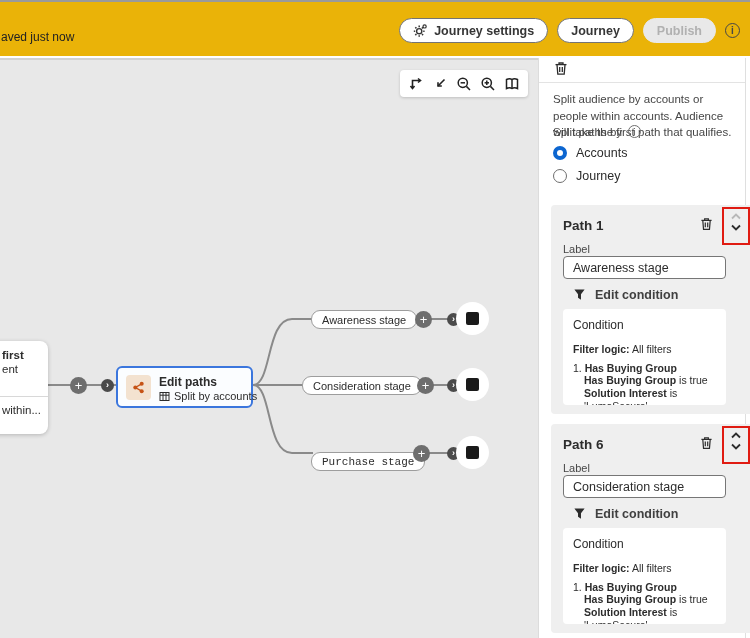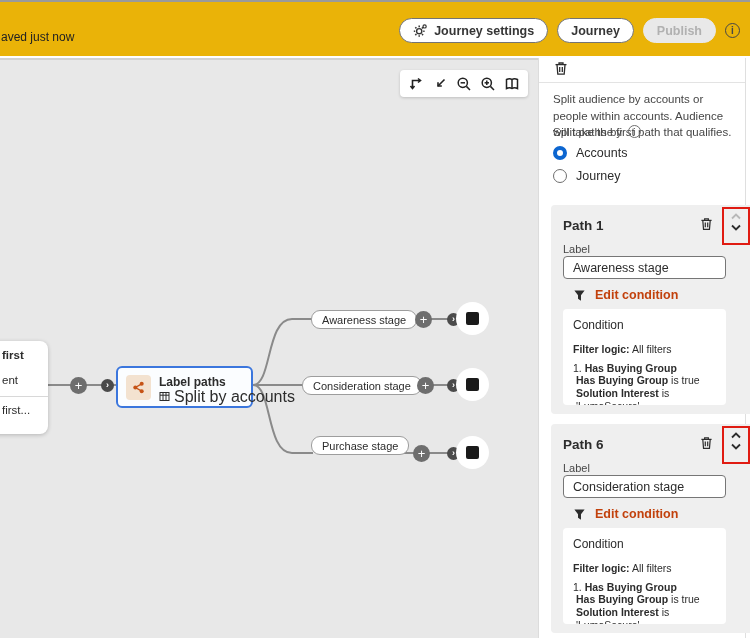--- a/index.html
+++ b/index.html
@@ -31,21 +31,21 @@
   .node-card { position:absolute; background:#fff; border-radius:8px; box-shadow:0 1px 4px rgba(0,0,0,.22); }
   .src-node { left:-70px; top:281px; width:118px; height:93px; }
   .src-line { position:absolute; left:72px; font-size:11.5px; color:#2c2c2c; white-space:nowrap; }
   .src-line.b { font-weight:bold; }
   .src-div { position:absolute; left:70px; right:0; top:55px; border-top:1px solid #d8d8d8; }
 
   .split-node { position:absolute; left:116px; top:306px; width:137px; height:42px; background:#fbfdff;
                 border:2px solid #3b76dd; border-radius:6px; display:flex; align-items:center; padding:0 8px; gap:8px; cursor:pointer; }
   .split-icon-box { width:25px; height:25px; background:#f3e2d0; border-radius:4px; display:flex; align-items:center; justify-content:center; flex:none; }
   .split-node .tt { font-size:12px; font-weight:bold; line-height:14px; white-space:nowrap; }
-  .split-node .st { font-size:16px; line-height:13px; display:flex; align-items:center; gap:4px; white-space:nowrap; }
+  .split-node .st { font-size:11px; line-height:13px; display:flex; align-items:center; gap:4px; white-space:nowrap; }
 
   .plus-btn { position:absolute; width:17px; height:17px; border-radius:50%; background:#6e6e6e; color:#fff;
               display:flex; align-items:center; justify-content:center; font-size:13px; line-height:1; cursor:pointer; }
   .chev-dot { position:absolute; width:13px; height:13px; border-radius:50%; background:#4b4b4b; color:#fff;
               display:flex; align-items:center; justify-content:center; font-size:9px; font-weight:bold; line-height:1; }
   .branch-label { position:absolute; height:19px; background:#fff; border:1px solid #9d9d9d; border-radius:9px;
                   font-size:11px; color:#2c2c2c; display:flex; align-items:center; padding:0 10px; white-space:nowrap; cursor:pointer; }
   .end-node { position:absolute; width:33px; height:33px; background:#fff; border-radius:50%;
               display:flex; align-items:center; justify-content:center; cursor:pointer; }
   .end-node .sq { width:13px; height:13px; background:#1a1a1a; border-radius:2px; }
@@ -66,28 +66,28 @@
 
   .path-card { position:absolute; left:12px; width:206px; height:209px; background:#efefef; border-radius:4px; }
   .path-title { position:absolute; left:12px; top:13px; font-size:13.5px; font-weight:bold; }
   .path-trash { position:absolute; right:44px; top:12px; cursor:pointer; }
   .chev-stack { position:absolute; right:12px; top:7px; width:18px; display:flex; flex-direction:column; gap:4px; align-items:center; }
   .chev-stack svg { cursor:pointer; }
   .annot-red { position:absolute; right:7px; top:2px; width:28px; height:38px; border:2px solid #e01b12; pointer-events:none; }
   .field-label { position:absolute; left:12px; top:38px; font-size:11px; color:#464646; }
   .path-input { position:absolute; left:12px; top:51px; width:163px; height:23px; border:1px solid #767676; border-radius:4px;
                 background:#fff; font-family:"Liberation Sans",sans-serif; font-size:12.5px; color:#2c2c2c; padding:0 9px; }
-  .edit-cond { position:absolute; left:22px; top:83px; display:flex; align-items:flex-end; gap:9px;
-               font-size:12.5px; font-weight:bold; color:#c2410c; cursor:pointer; }
+  .edit-cond { position:absolute; left:22px; top:83px; display:flex; align-items:flex-start; gap:9px;
+               font-size:12.5px; font-weight:bold; color:#404040; cursor:pointer; }
   .cond-card { position:absolute; left:12px; top:104px; width:163px; bottom:9px; background:#fff; border-radius:4px;
                padding:9px 10px; overflow:hidden; }
   .cond-title { font-size:12px; font-weight:normal; }
   .cond-logic { font-size:10.5px; margin-top:11px; color:#2c2c2c; }
   .cond-group { font-size:10.5px; margin-top:7px; }
-  .cond-rules { margin-left:3px; font-size:10.5px; line-height:13px; color:#2c2c2c; }
+  .cond-rules { margin-left:11px; font-size:10.5px; line-height:13px; color:#2c2c2c; }
   .b { font-weight:bold; }
 
   svg { display:block; }
 </style>
 </head>
 <body>
 
 <div class="page">
 
   <div class="topbar">
@@ -170,23 +170,23 @@
         <span class="tool">
           <svg width="16" height="16" viewBox="0 0 16 16" fill="none" stroke="#222" stroke-width="1.5">
             <path d="M8 3.5 C6.8 2.6 4.2 2.6 2.5 3.5 V12.5 C4.2 11.6 6.8 11.6 8 12.5 C9.2 11.6 11.8 11.6 13.5 12.5 V3.5 C11.8 2.6 9.2 2.6 8 3.5 Z"></path>
             <line x1="8" y1="3.8" x2="8" y2="12.2"></line>
           </svg>
         </span>
       </div>
 
       <div class="node-card src-node">
         <span class="src-line b" style="top:8px">first</span>
-        <span class="src-line" style="top:33px">ent</span>
+        <span class="src-line" style="top:22px">ent</span>
         <span class="src-div"></span>
-        <span class="src-line" style="top:63px">first...</span>
+        <span class="src-line" style="top:63px">within...</span>
       </div>
 
       <div class="plus-btn" style="left:70px; top:317px;">
         <span>+</span>
       </div>
       <div class="chev-dot" style="left:101px; top:319px;">
         <span>›</span>
       </div>
 
       <div class="split-node">
@@ -195,21 +195,21 @@
             <g stroke="#c65316" stroke-width="1.4" fill="none">
               <line x1="4.3" y1="7.5" x2="10.7" y2="3.8"></line>
               <line x1="4.3" y1="7.5" x2="10.7" y2="11.2"></line>
             </g>
             <circle cx="4.3" cy="7.5" r="2" fill="#c65316"></circle>
             <circle cx="10.7" cy="3.8" r="2" fill="#c65316"></circle>
             <circle cx="10.7" cy="11.2" r="2" fill="#c65316"></circle>
           </svg>
         </span>
         <span>
-          <span class="tt">Label paths</span>
+          <span class="tt">Edit paths</span>
           <span class="st">
             <svg width="11" height="11" viewBox="0 0 11 11" fill="none" stroke="#2c2c2c" stroke-width="1">
               <rect x="1" y="1.5" width="9" height="8"></rect>
               <line x1="4" y1="1.5" x2="4" y2="9.5"></line>
                 <line x1="7" y1="1.5" x2="7" y2="9.5"></line>
               <line x1="1" y1="4.2" x2="10" y2="4.2"></line>
             </svg>
             <span>Split by accounts</span>
           </span>
         </span>
@@ -234,21 +234,21 @@
       <div class="plus-btn" style="left:417px; top:317px;">
         <span>+</span>
       </div>
       <div class="chev-dot" style="left:447px; top:319px;">
         <span>›</span>
       </div>
       <div class="end-node" style="left:456px; top:308px;">
           <span class="sq"></span>
         </div>
 
-      <div class="branch-label" style="left:311px; top:376px;">
+      <div class="branch-label" style="left:311px; top:392px;font-family:Liberation Mono, monospace;">
         <span>Purchase stage</span>
       </div>
       <div class="plus-btn" style="left:413px; top:385px;">
         <span>+</span>
       </div>
       <div class="chev-dot" style="left:447px; top:387px;">
         <span>›</span>
       </div>
       <div class="end-node" style="left:456px; top:376px;">
           <span class="sq"></span>

